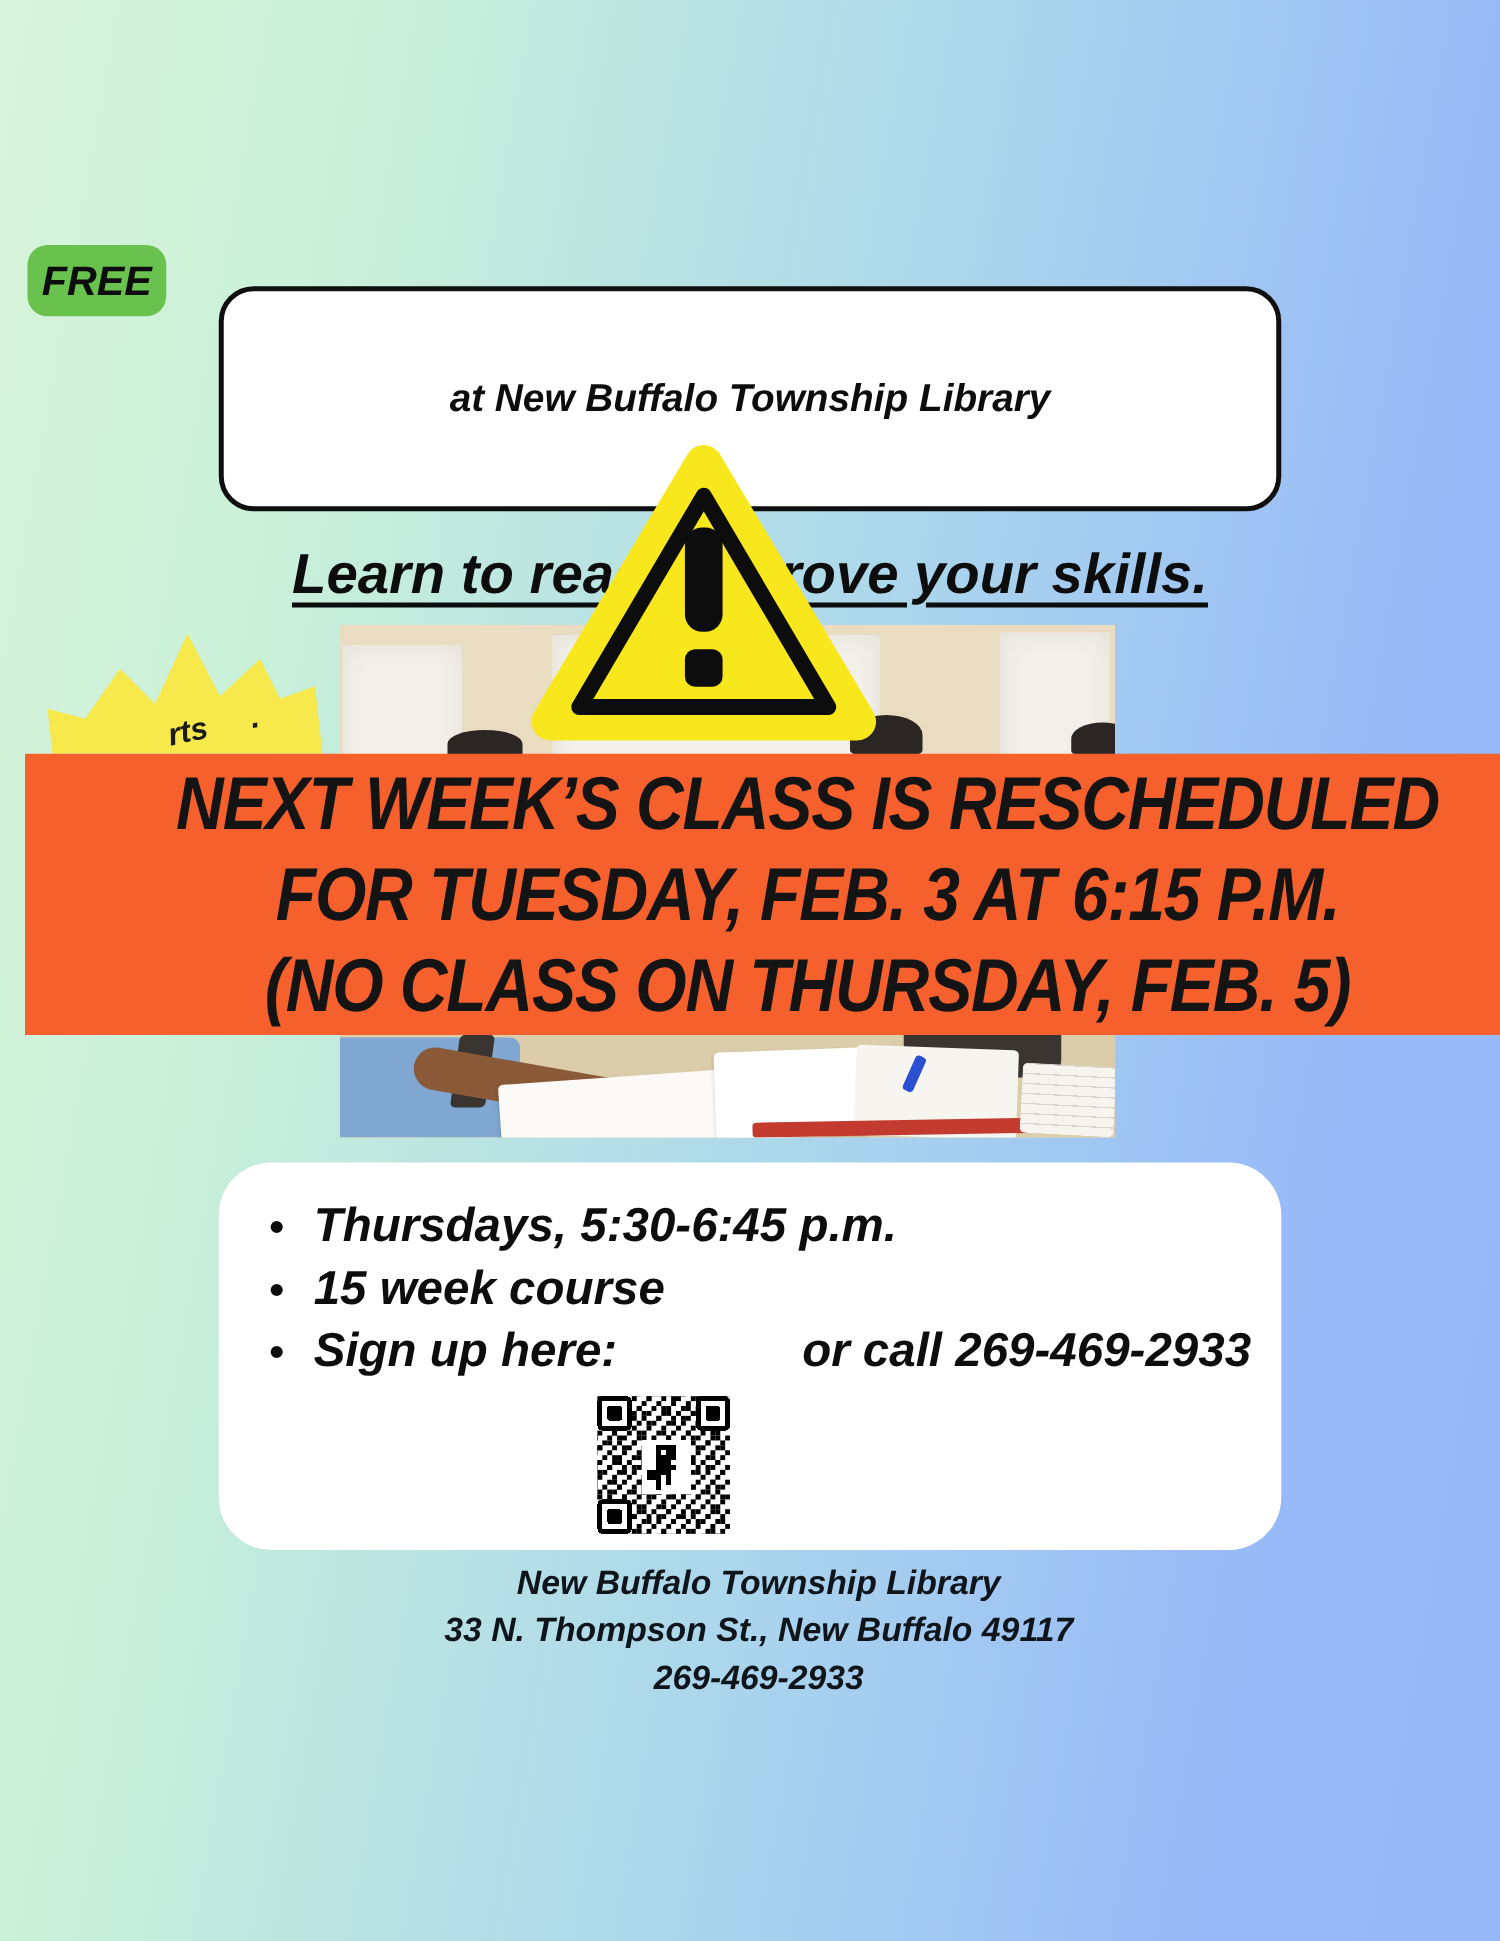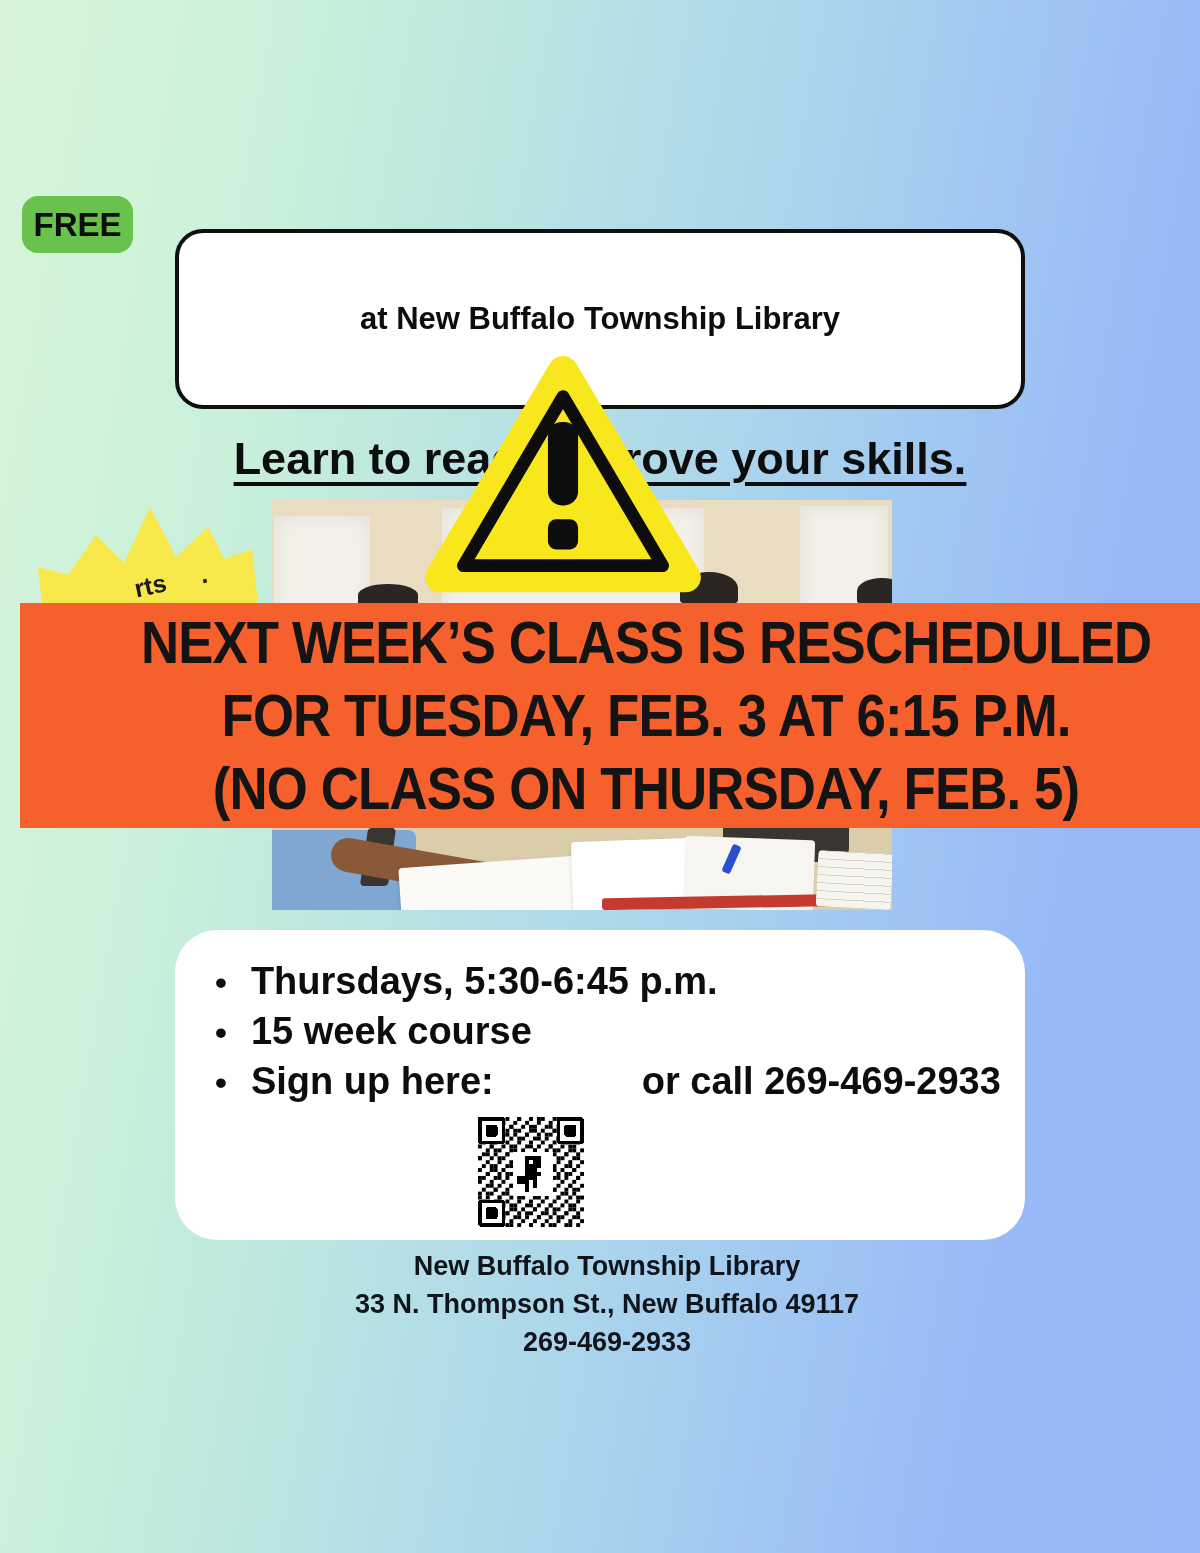--- a/index.html
+++ b/index.html
@@ -1,18 +1,18 @@
 <!DOCTYPE html>
 <html><head>
 <meta charset="utf-8">
 <style>
   html,body{margin:0;padding:0;}
   .page{position:relative;width:1200px;height:1553px;overflow:hidden;
     background:linear-gradient(100deg,#d9f4da 0%,#c9f1d9 20%,#abd6ec 55%,#98baf7 82%,#96b8f8 100%);
-    font-family:"Liberation Sans",sans-serif;color:#0d0d0d;}
+    font-family:"Liberation Sans",sans-serif;color:#0d0d0d;font-style:italic;}
   .free-badge{position:absolute;left:22px;top:196px;width:111px;height:57px;background:#68c24d;
     border-radius:16px;display:flex;align-items:center;justify-content:center;
     font-size:33px;font-weight:bold;z-index:2;}
   .title-card{position:absolute;left:175px;top:229px;width:850px;height:180px;background:#ffffff;
     border:4px solid #0f0f0f;border-radius:28px;display:flex;flex-direction:column;align-items:center;
     justify-content:center;gap:12px;z-index:2;box-sizing:border-box;}
   .title{font-size:70px;font-weight:bold;letter-spacing:-1.5px;white-space:nowrap;}
   .subtitle{font-size:31px;font-weight:bold;white-space:nowrap;}
   .tagline{position:absolute;left:0;top:433px;width:1200px;text-align:center;font-size:45px;
     font-weight:bold;text-decoration:underline;text-decoration-thickness:4px;text-underline-offset:8px;

